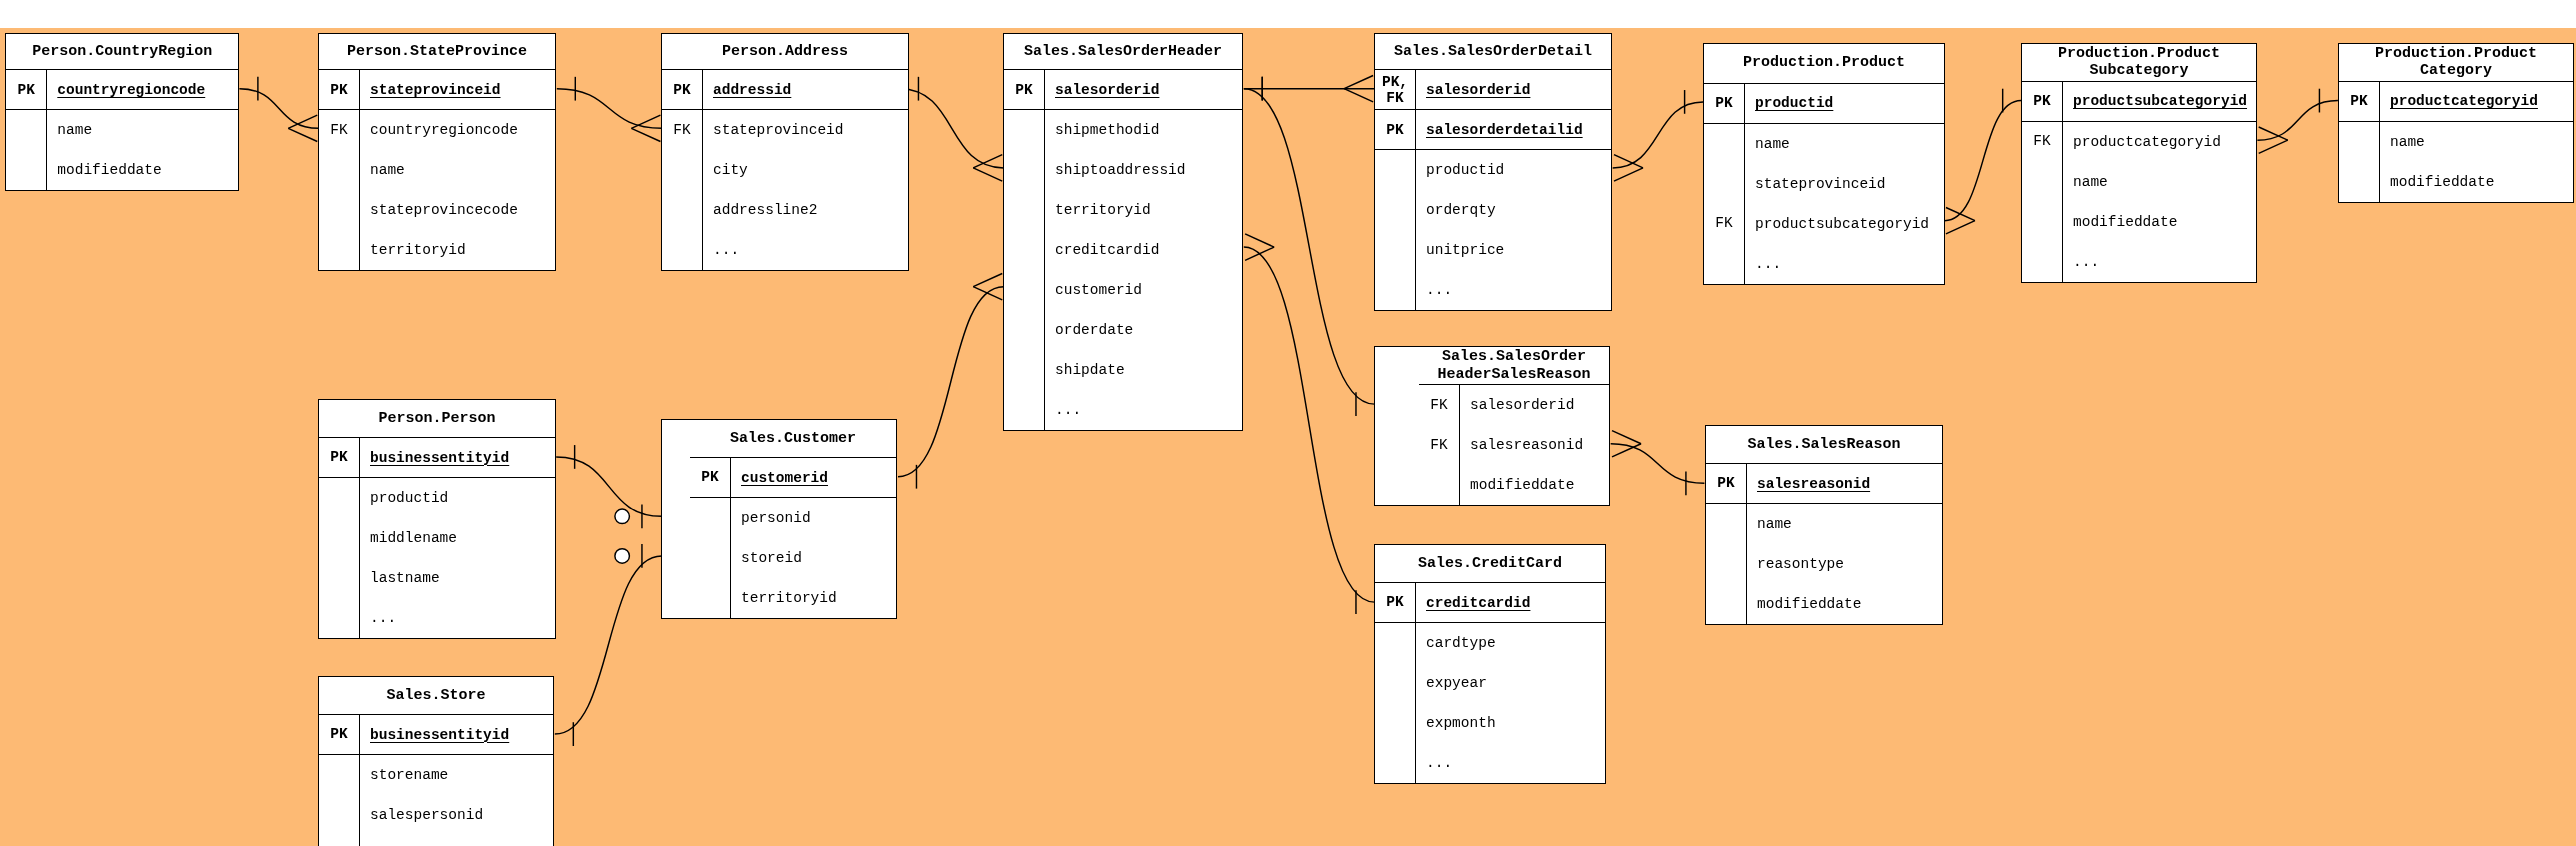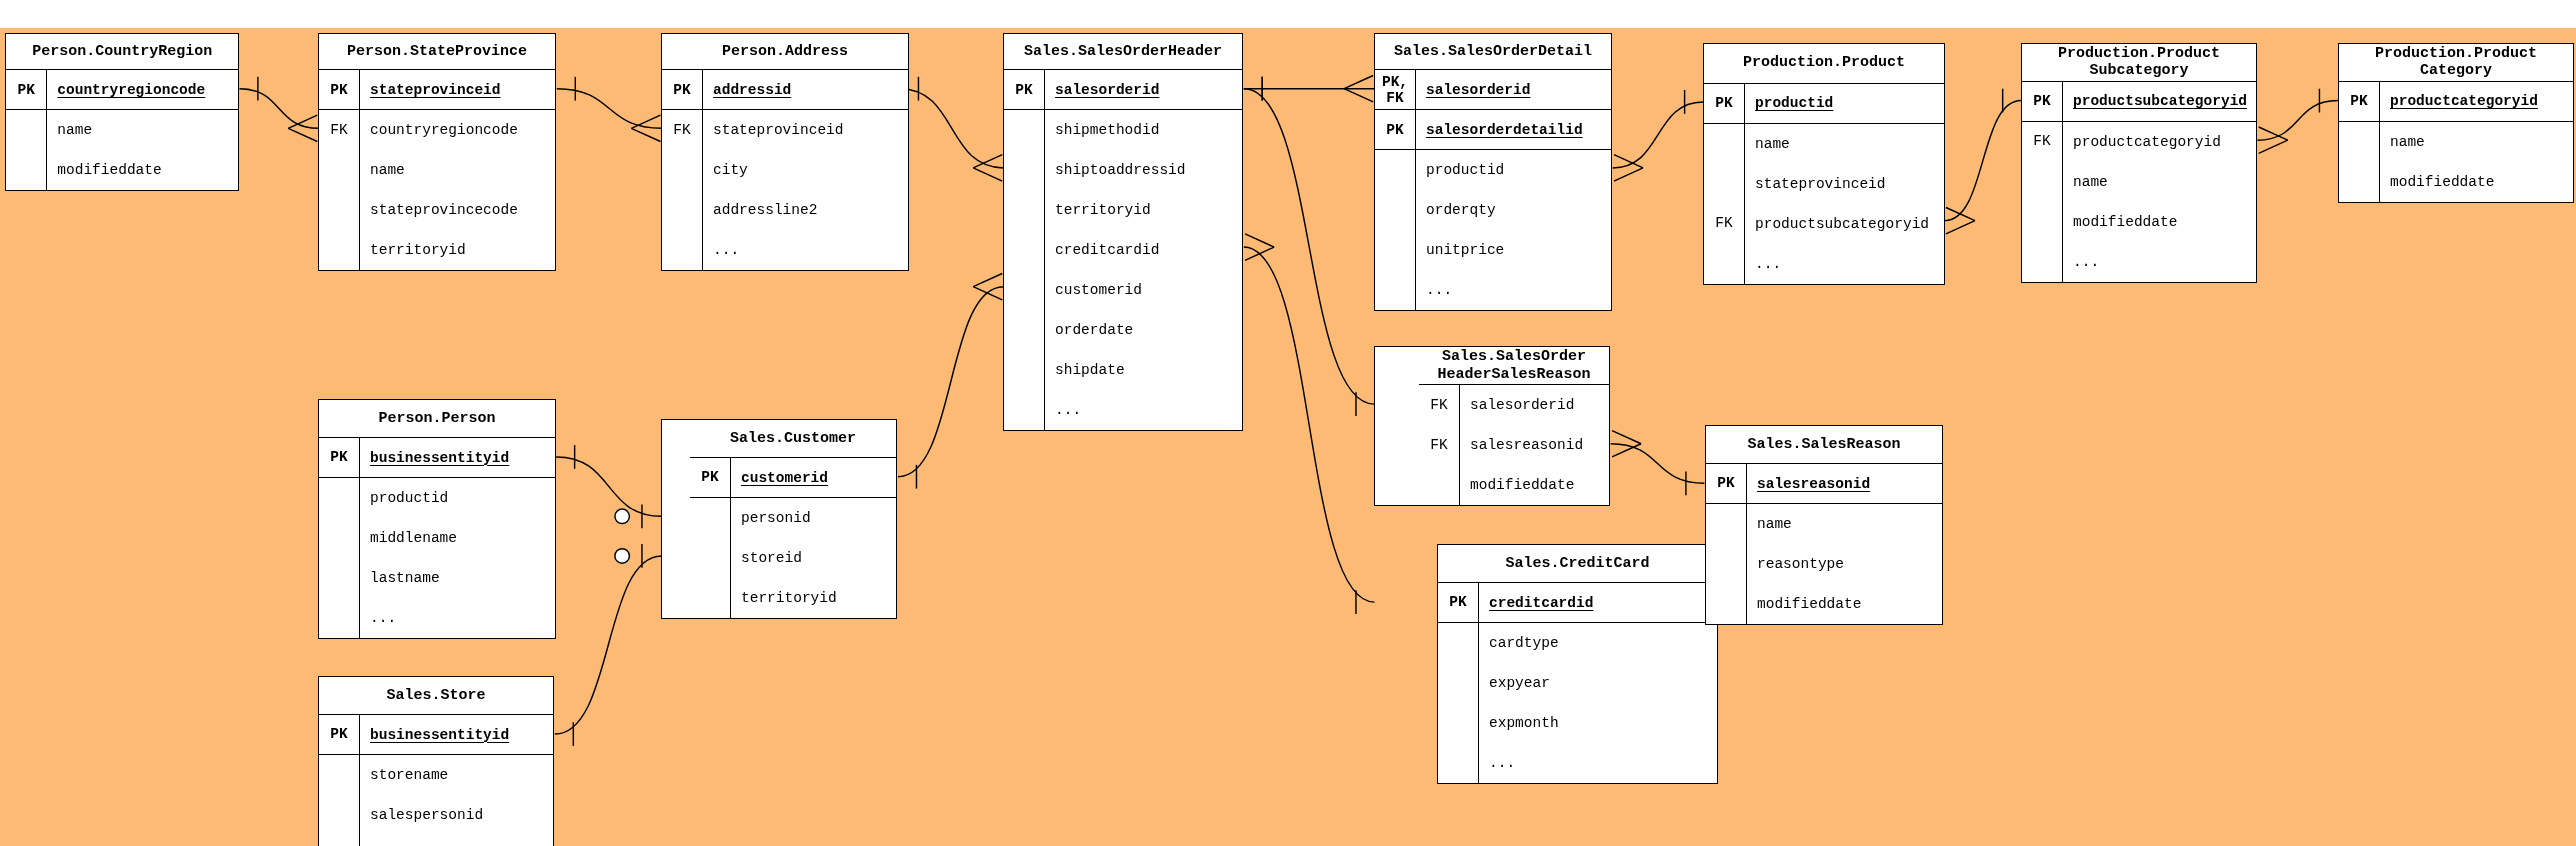--- a/index.html
+++ b/index.html
@@ -529,21 +529,21 @@
           <span class="fname">salesreasonid</span>
         </div>
       </div>
       <div class="t-row">
         <div class="t-key"></div>
         <div class="t-field">
           <span class="fname">modifieddate</span>
         </div>
       </div>
     </div>
-    <div class="table" style="left: 1437px; top: 516px; width: 281px;">
+    <div class="table" style="left: 1374px; top: 516px; width: 232px;">
       <div class="t-title" style="height: 38px;">
         <div>Sales.CreditCard</div>
       </div>
       <div class="t-row sep pk">
         <div class="t-key">PK</div>
         <div class="t-field">
           <span class="fname">creditcardid</span>
         </div>
       </div>
       <div class="t-row">

